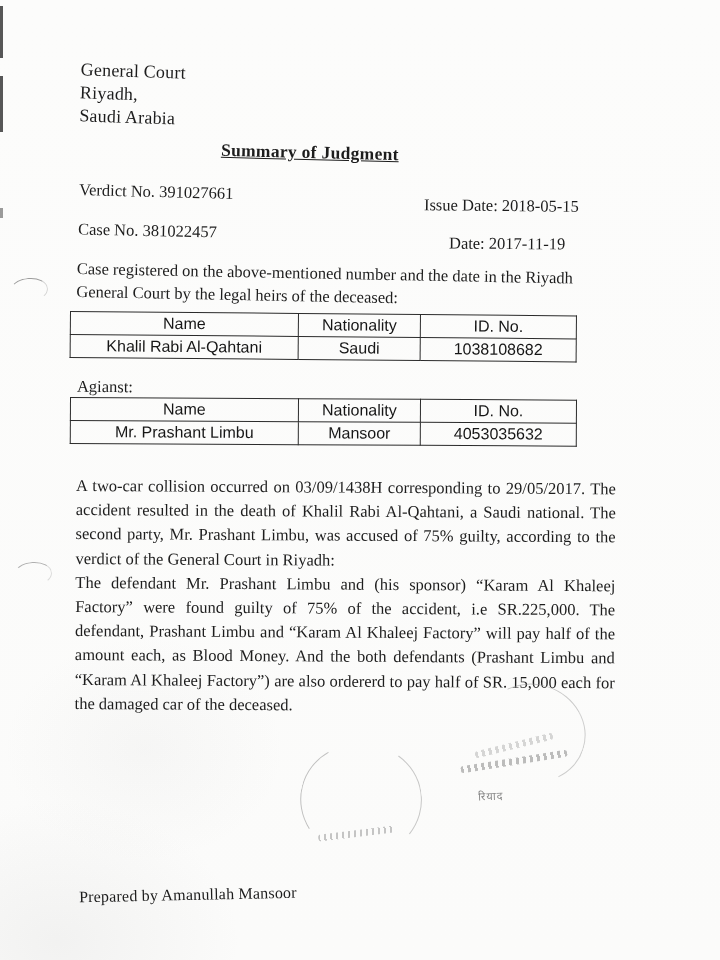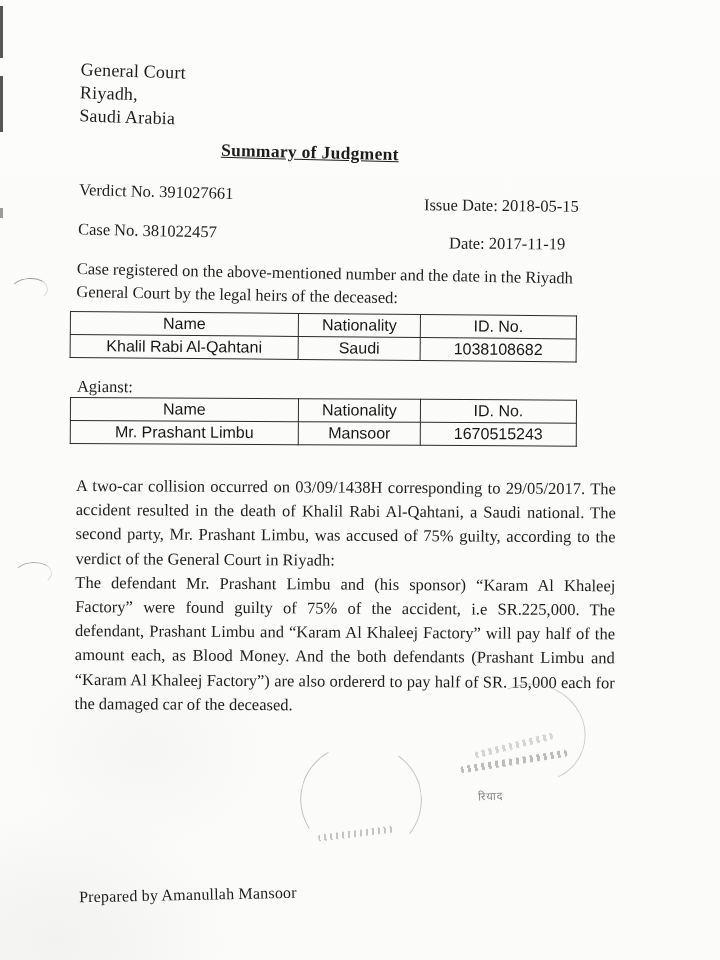--- a/index.html
+++ b/index.html
@@ -116,21 +116,21 @@
   <table class="abs info-table table2">
     <tbody>
         <tr>
       <th class="col-name">Name</th>
       <th class="col-nat">Nationality</th>
       <th class="col-id">ID. No.</th>
     </tr>
     <tr>
       <td>Mr. Prashant Limbu</td>
       <td>Mansoor</td>
-      <td>1670515243</td>
+      <td>4053035632</td>
     </tr>
   </tbody>
     </table>
 
   <div class="abs body-text">
     <p>A two-car collision occurred on 03/09/1438H corresponding to 29/05/2017. The accident resulted in the death of Khalil Rabi Al-Qahtani, a Saudi national. The second party, Mr. Prashant Limbu, was accused of 75% guilty, according to the verdict of the General Court in Riyadh:</p>
     <p>The defendant Mr. Prashant Limbu and (his sponsor) “Karam Al Khaleej Factory” were found guilty of 75% of the accident, i.e SR.225,000. The defendant, Prashant Limbu and “Karam Al Khaleej Factory” will pay half of the amount each, as Blood Money. And the both defendants (Prashant Limbu and “Karam Al Khaleej Factory”) are also ordererd to pay half of SR. 15,000 each for the damaged car of the deceased.</p>
   </div>
 
   <div class="abs stamp stamp-left">

